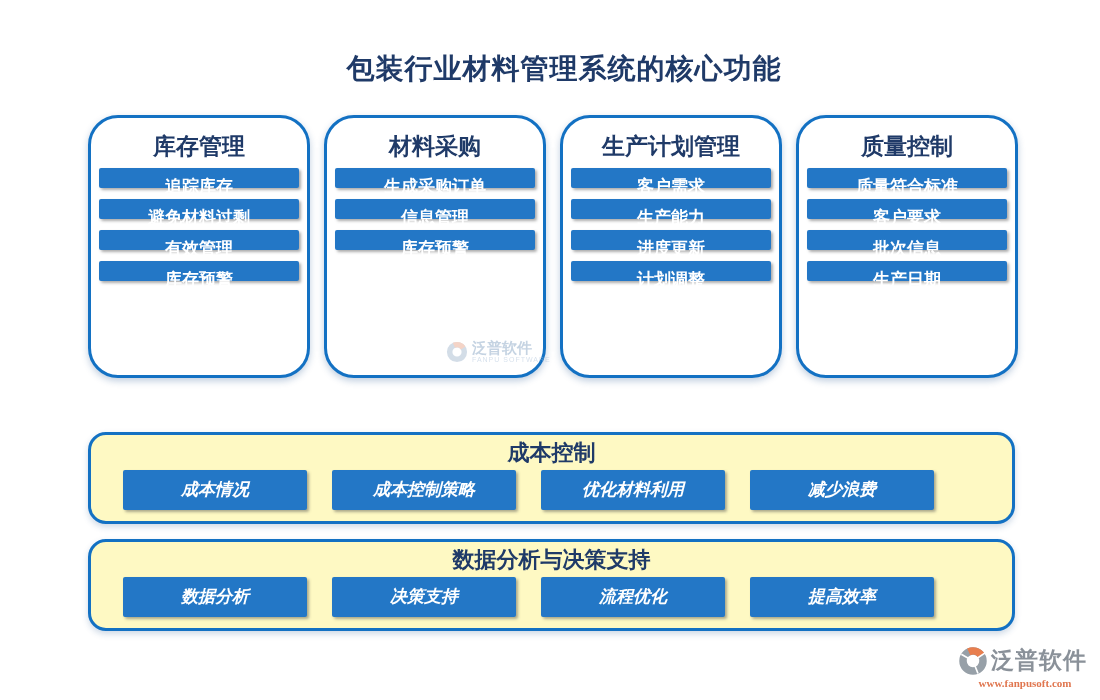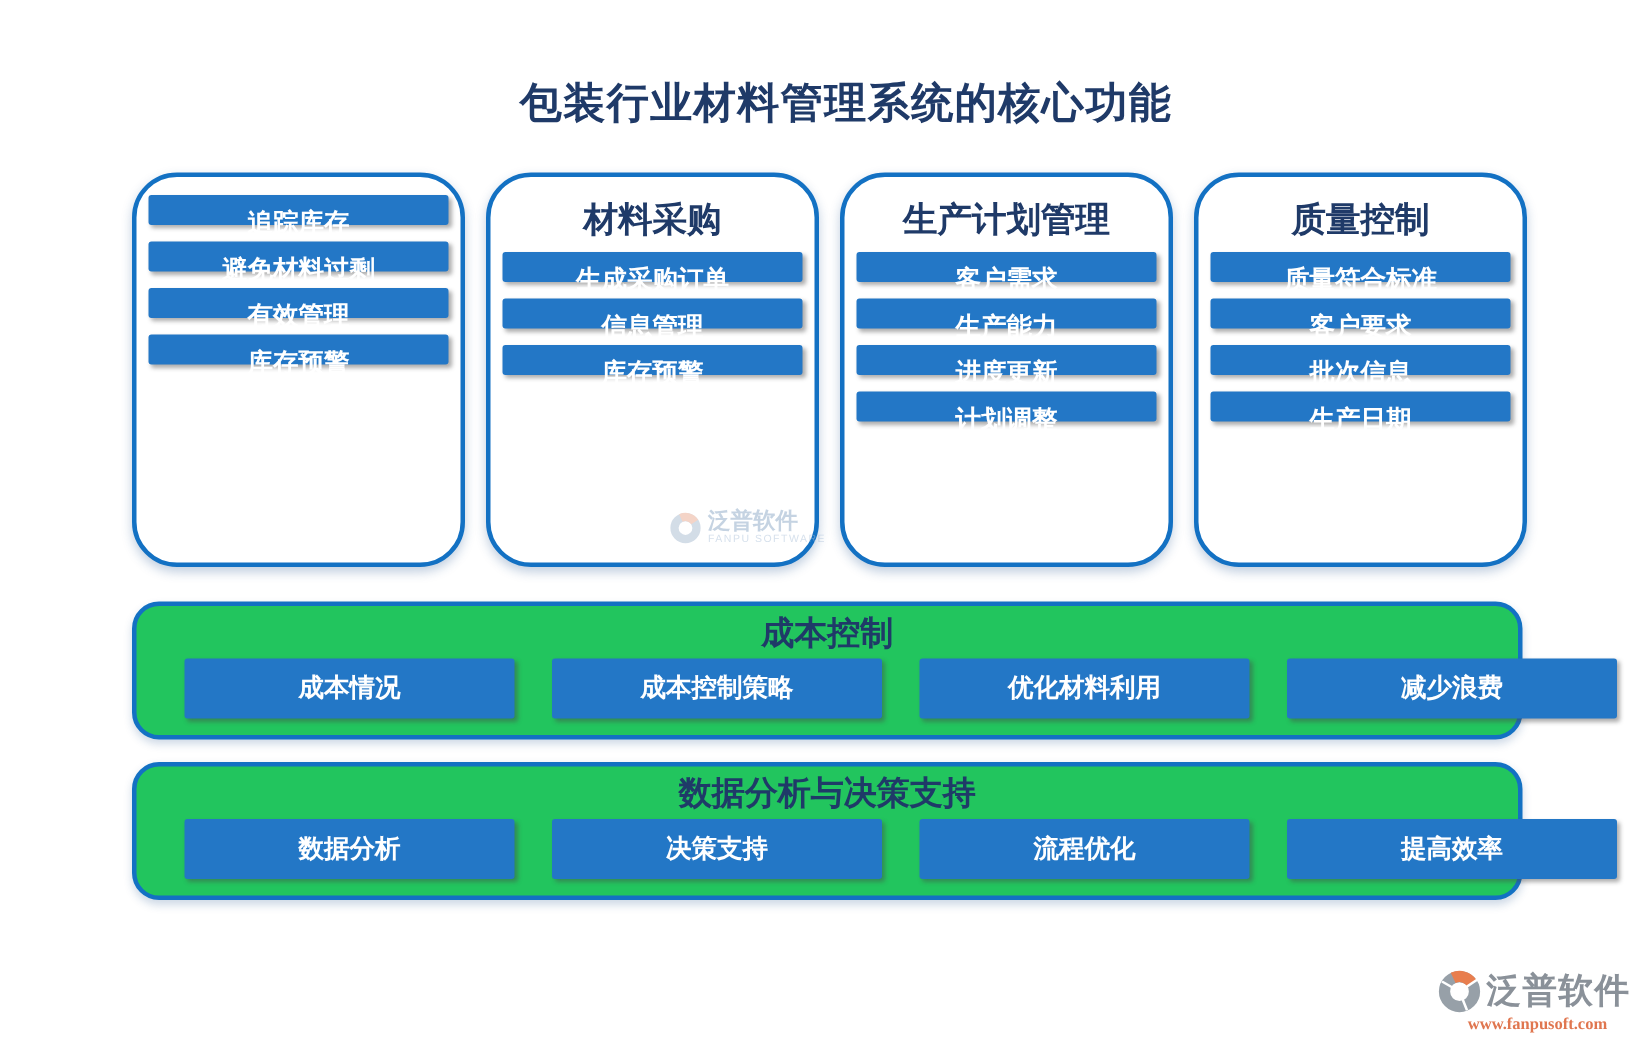--- a/index.html
+++ b/index.html
@@ -22,31 +22,32 @@
     height:38px;line-height:32px;
   }
   .btn{
     background:#2377c6;color:#ffffff;font-weight:bold;font-size:17px;
     text-align:center;border-radius:2px;
     box-shadow:2px 2px 3px rgba(70,70,70,0.45);
   }
   .col .btn{height:20px;line-height:38px;margin-bottom:11px;}
   .section{
     position:absolute;left:88px;width:927px;height:92px;box-sizing:border-box;
-    background:#22c55e;border:3px solid #1371c3;border-radius:18px;
+    background:#fef9c3;border:3px solid #1371c3;border-radius:18px;
     box-shadow:0 3px 6px rgba(30,80,140,0.22);
+    margin-top:31px;
   }
   .section-cost{top:401px;}
   .section-data{top:508px;}
   .section-header{
     text-align:center;font-size:22px;font-weight:bold;color:#1f3a68;
     margin-top:5px;line-height:26px;
   }
   .section-row{display:flex;gap:25px;padding-left:32px;margin-top:4px;}
-  .section-row .btn{width:220px;height:40px;line-height:40px;flex:none;}
+  .section-row .btn{width:184px;height:40px;line-height:40px;flex:none;font-style:italic;}
   .watermark{
     position:absolute;left:446px;top:340px;display:flex;align-items:center;gap:4px;
     opacity:0.45;pointer-events:none;
   }
   .watermark .wm-text-main{font-size:15px;font-weight:bold;color:#7f9fc0;line-height:16px;}
   .watermark .wm-text-sub{font-size:7px;color:#a5bcd6;letter-spacing:1px;line-height:8px;}
   .brand-logo{position:absolute;left:958px;top:645px;width:134px;}
   .brand-row{display:flex;align-items:center;gap:3px;}
   .brand-name{font-size:23px;font-weight:bold;color:#8a9199;letter-spacing:1px;}
   .brand-url{
@@ -57,20 +58,21 @@
 </head>
 <body>
 
 <div class="page">
 
   <h1 class="title">包装行业材料管理系统的核心功能</h1>
 
   <div class="columns">
 
     <div class="col">
+      <div class="col-header">库存管理</div>
       <div class="btn">追踪库存</div>
       <div class="btn">避免材料过剩</div>
       <div class="btn">有效管理</div>
       <div class="btn">库存预警</div>
     </div>
 
     <div class="col">
       <div class="col-header">材料采购</div>
       <div class="btn">生成采购订单</div>
       <div class="btn">信息管理</div>

